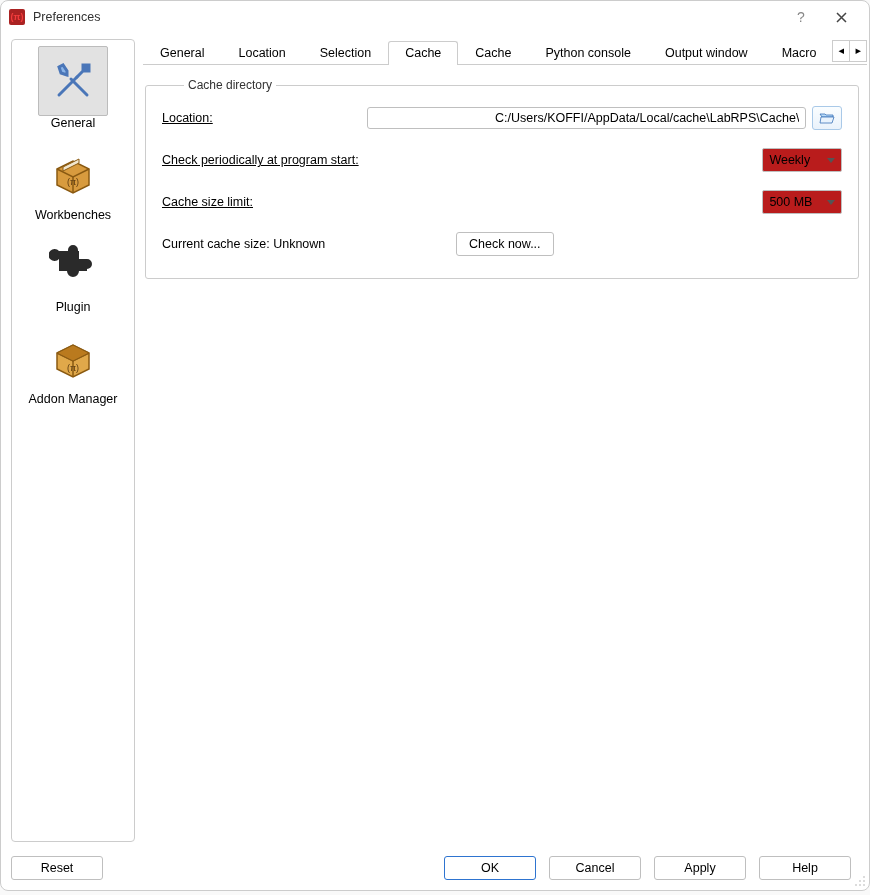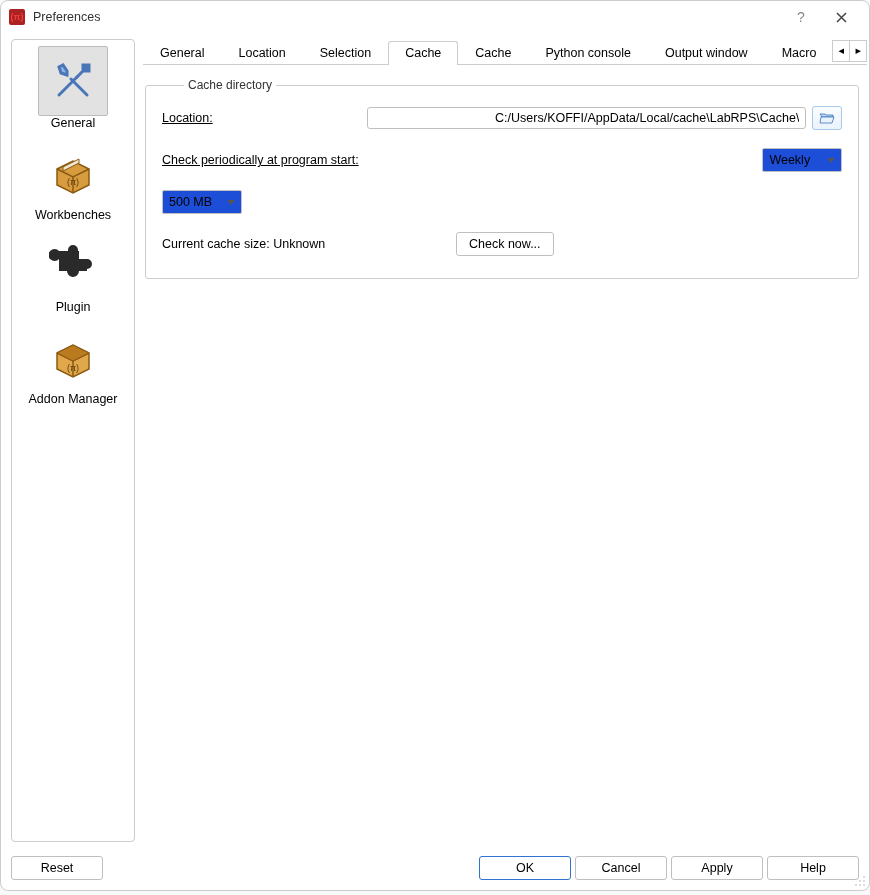--- a/index.html
+++ b/index.html
@@ -30,27 +30,27 @@
   .tab-arrow { width:18px; height:22px; display:flex; align-items:center; justify-content:center; border:1px solid #ccc; background:#fff; margin-left:-1px; font-size:11px; }
   
   .groupbox { border:1px solid #ccc; border-radius:3px; margin:20px 8px 0 2px; padding:14px 16px 16px 16px; position:relative; }
   .groupbox .legend { position:absolute; top:-8px; left:10px; background:#fff; padding:0 4px; font-size:12px; color:#333;margin-left:28px; }
   .form-row { display:flex; align-items:center; margin:6px 0 18px 0; font-size:12.5px; }
   .form-row:last-child{ margin-bottom:6px; }
   .form-label { flex:0 0 205px;text-decoration:underline; }
   .textfield { flex:1; height:22px; border:1px solid #bfbfbf; border-radius:3px; padding:0 6px; font-size:12.5px;text-align:right; }
   .icon-btn { width:30px; height:24px; margin-left:6px; border:1px solid #a9c9e8; border-radius:3px; background:linear-gradient(#fafdff,#eaf2fb); display:flex; align-items:center; justify-content:center; }
   .icon-btn svg{ width:16px; height:14px; }
-  .select { width:80px; height:24px; border:1px solid #bfbfbf; border-radius:2px; font-size:12.5px; padding:0 18px 0 6px; background:#1d4ed8; appearance:none; position:relative; }
+  .select { width:80px; height:24px; border:1px solid #bfbfbf; border-radius:2px; font-size:12.5px; padding:0 18px 0 6px; background:#b91c1c; appearance:none; position:relative; }
   .select-wrap{ position:relative; display:inline-block; }
   .select-wrap::after{ content:""; position:absolute; right:7px; top:10px; width:0; height:0; border-left:4px solid transparent; border-right:4px solid transparent; border-top:5px solid #555; pointer-events:none; }
   .btn-small { height:24px; padding:0 12px; border:1px solid #bfbfbf; border-radius:3px; background:#fff; font-size:12.5px;margin-left:24px; }
   .spacer-flex { flex:1; }
   
-  .footer { display:flex; align-items:center; padding:8px 10px 10px 10px; gap:4px; }
+  .footer { display:flex; align-items:center; padding:8px 18px 10px 10px; gap:13px; }
   .footer .spacer { flex:1; }
   .btn { width:92px; height:24px; border:1px solid #bfbfbf; border-radius:3px; background:#fff; font-size:12.5px; display:flex; align-items:center; justify-content:center; }
   .btn.primary { border:1.5px solid #2e74d0; }
   .resize-grip { position:absolute; right:3px; bottom:3px; width:12px; height:12px; opacity:.4; }
 </style>
 </head>
 <body>
 
 <div class="window">
 
@@ -155,20 +155,21 @@
         <div class="form-row">
           <div class="form-label" style="flex:1">Check periodically at program start:</div>
           <div class="select-wrap">
             <select class="select">
               <option>Weekly</option>
             </select>
           </div>
         </div>
 
         <div class="form-row">
+          <div class="form-label" style="flex:1">Cache size limit:</div>
           <div class="select-wrap">
             <select class="select">
               <option>500 MB</option>
             </select>
           </div>
         </div>
 
         <div class="form-row">
           <div style="flex:0 0 270px">Current cache size: Unknown</div>
           <button class="btn-small">Check now...</button>

